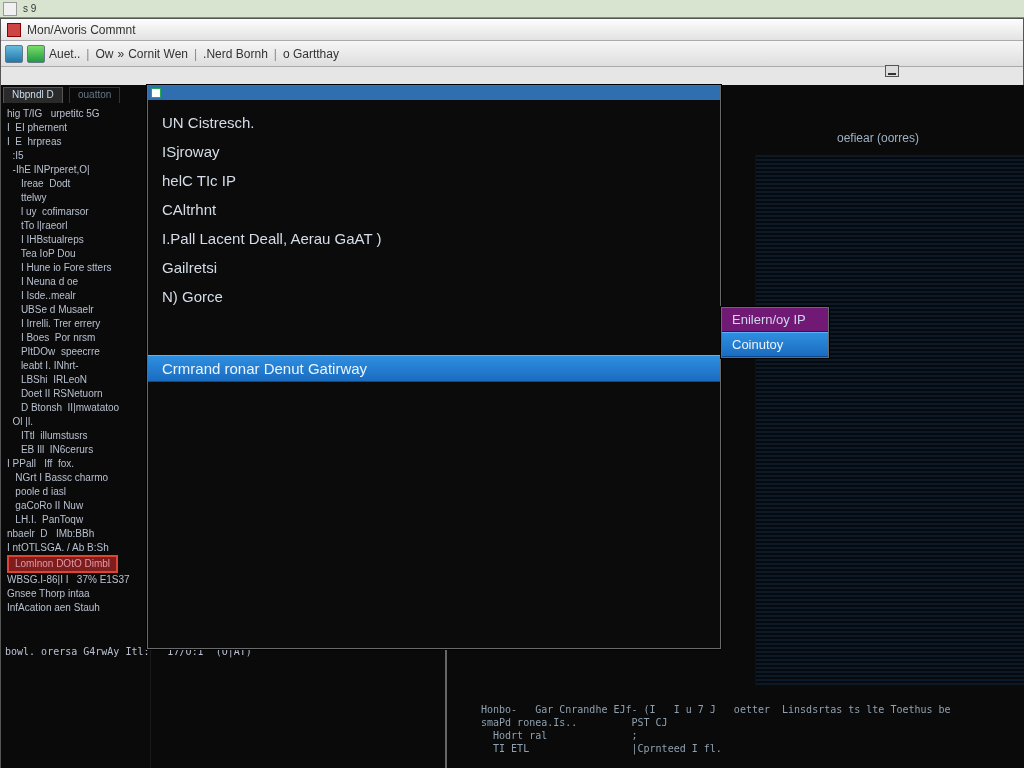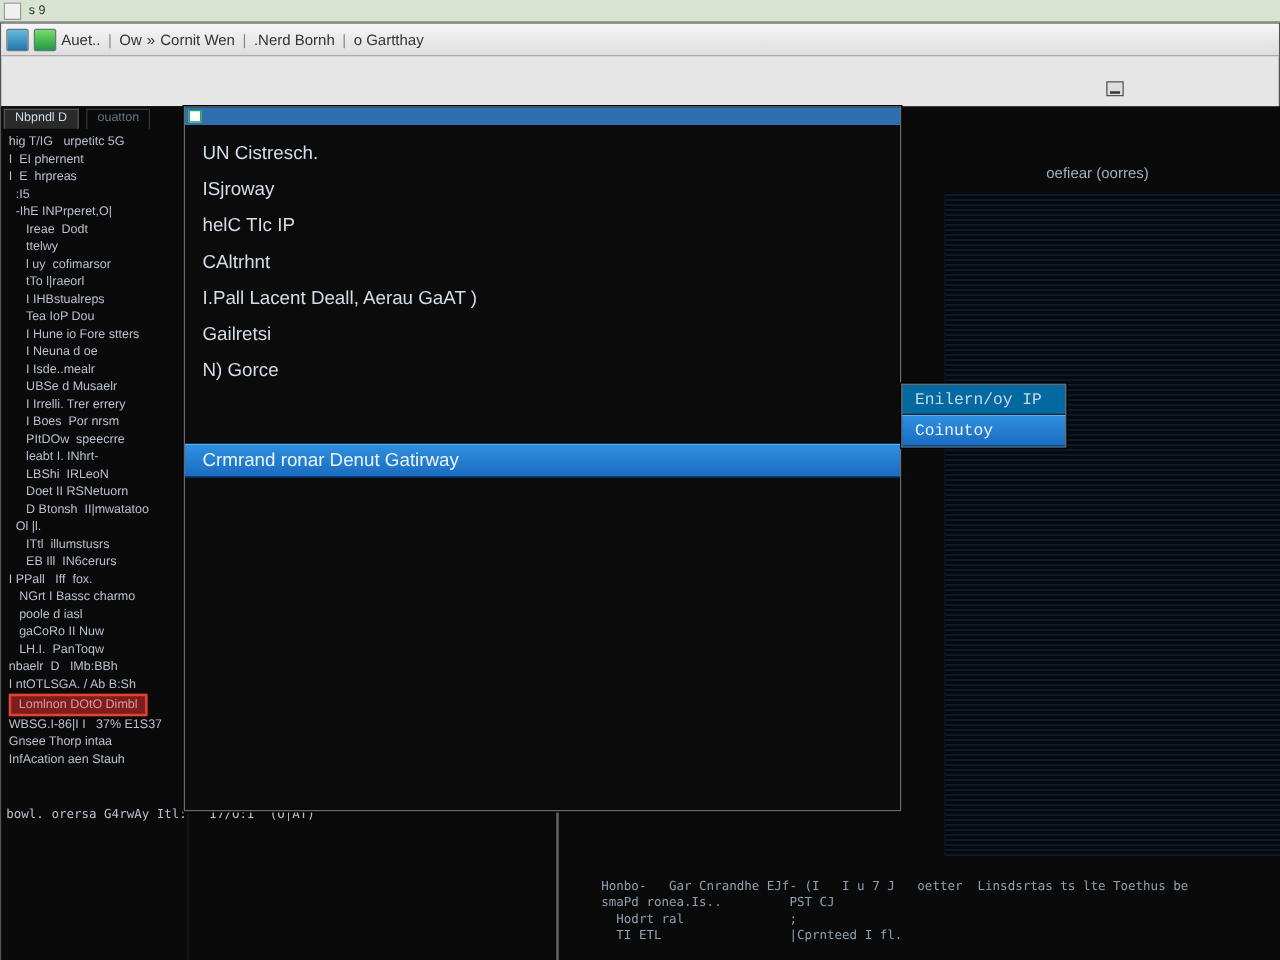--- a/index.html
+++ b/index.html
@@ -106,43 +106,46 @@
   }
   .popup-item.tall { padding:6px 14px; }
   .popup-item.selected {
     background:linear-gradient(#2f8fe0,#1a6cc0); color:#eaf4ff;
     border-top:1px solid #5bb0ff; border-bottom:1px solid #0a4a90;
     margin-top:44px;
   }
 
   
   .side-popup {
-    position:absolute; left:720px; top:222px; width:132px;
-    background:#0369a1; border:1px solid #6a6a6a;
+    position:absolute; left:720px; top:222px; width:108px;
+    background:#701a75; border:1px solid #6a6a6a;
     box-shadow:0 0 0 1px #000;
-    font-family:Liberation Mono, monospace;
   }
   .side-popup .hdr {
     color:#cfd8ea; font-size:13px; padding:4px 10px; border-bottom:1px solid #222;
   }
   .side-popup .sel {
     background:linear-gradient(#2f8fe0,#1a6cc0); color:#eaf4ff;
     font-size:13px; padding:4px 10px;
     border-top:1px solid #5bb0ff; border-bottom:1px solid #0a4a90;
   }
 </style>
 </head>
 <body>
 
 <div class="taskbar">
   <span class="btn"></span>
   <span class="lbl">s  9</span>
 </div>
 
 <div class="window">
+  <div class="titlebar">
+    <span class="ticon"></span>
+    <span>Mon/Avoris Commnt</span>
+  </div>
   <div class="toolbar">
     <span class="tool-ico ico-blue"></span>
     <span class="tool-ico ico-green"></span>
     <span class="crumb">Auet..</span>
     <span class="tool-sep">|</span>
     <span class="crumb">Ow</span>
     <span class="crumb">»</span>
     <span class="crumb">Cornit Wen</span>
     <span class="tool-sep">|</span>
     <span class="crumb">.Nerd Bornh</span>

